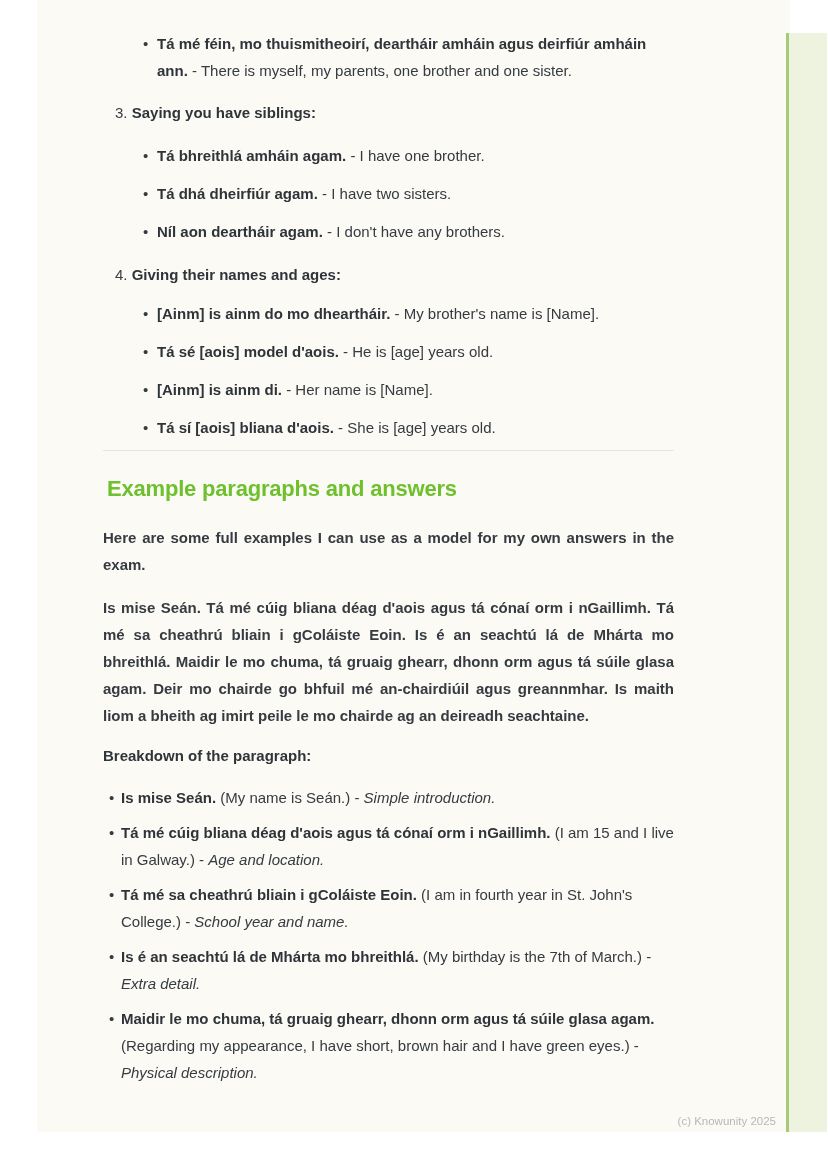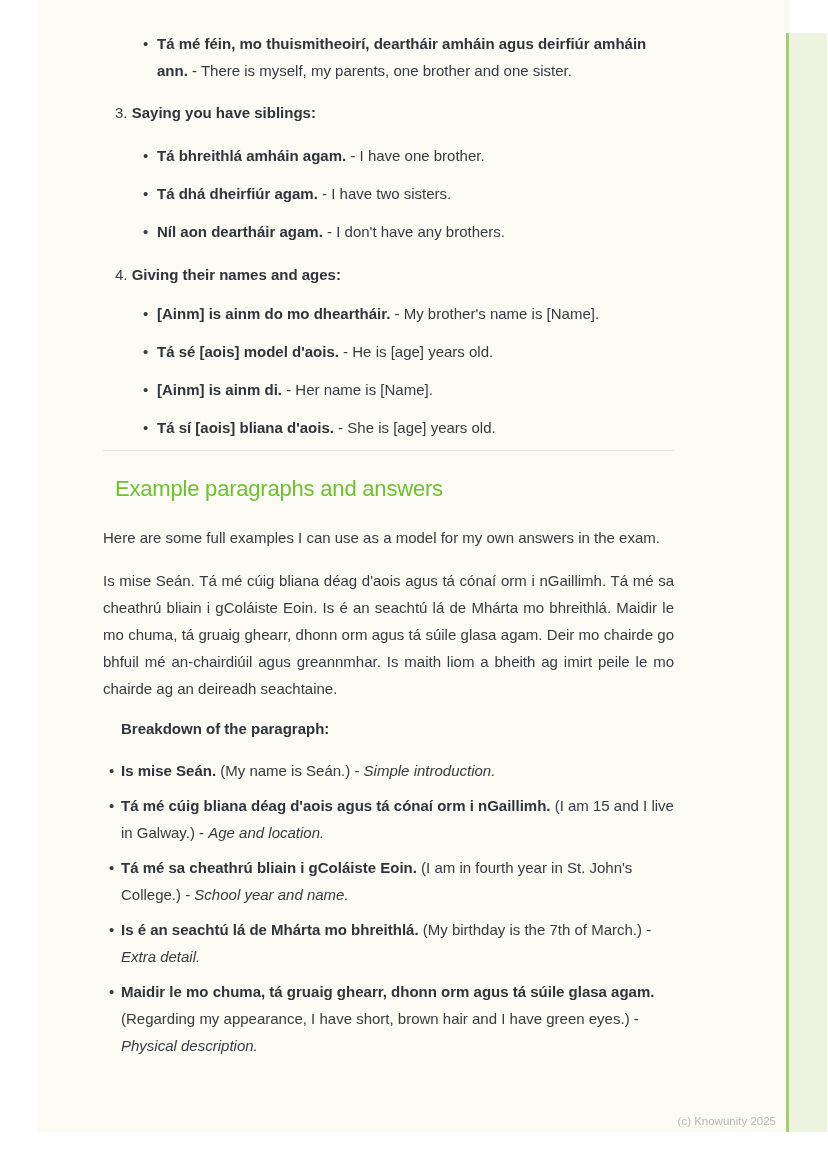--- a/index.html
+++ b/index.html
@@ -41,30 +41,30 @@
   ul.intro{margin-bottom:15px;}
   ul.s3{margin-bottom:0;}
   .numbered{margin:13px 0 16px;padding-left:12px;}
   .numbered .num{color:#3a3f45;}
   .numbered.second{margin-bottom:12px;}
   .divider{
     border:none;border-top:1px solid #e6e5df;
     margin:9px 0 25px;height:0;width:100%;
   }
   h2.green{
-    margin:0 12px 22px;
+    margin:0 4px 22px;
     font-size:22px;line-height:26px;
-    font-weight:400;
+    font-weight:700;
     color:#6ec02e;
     letter-spacing:-0.2px;
   }
-  p.body{margin:0 0 16px;}
+  p.body{margin:0 0 16px;font-weight:bold;}
   p.just{text-align:justify;}
   p.subhead{margin:0 0 19px;}
-  p.subhead2{margin:13px 18px 15px;}
+  p.subhead2{margin:13px 0 15px;}
   .watermark{
     position:absolute;top:1115px;right:52px;
     font-size:11.5px;line-height:13px;
     color:#b6b9b6;
     z-index:3;
   }
 </style>
 </head>
 <body>
 

